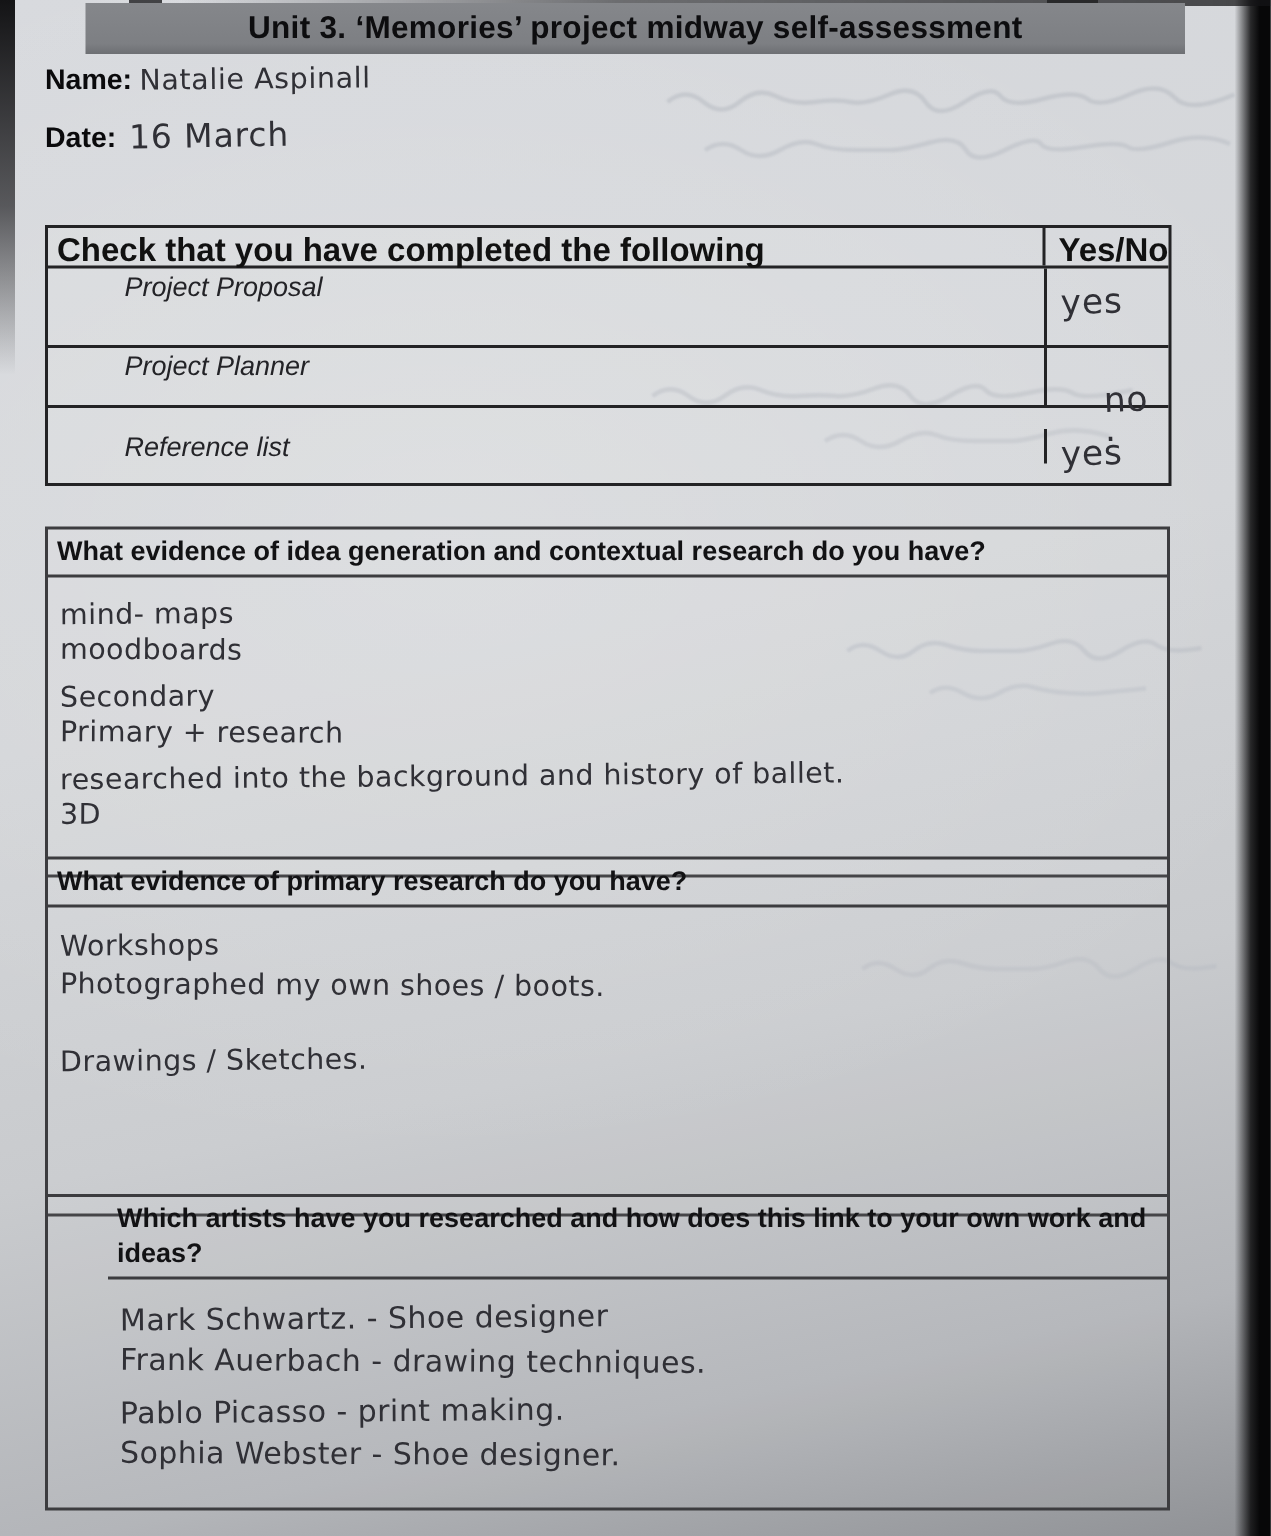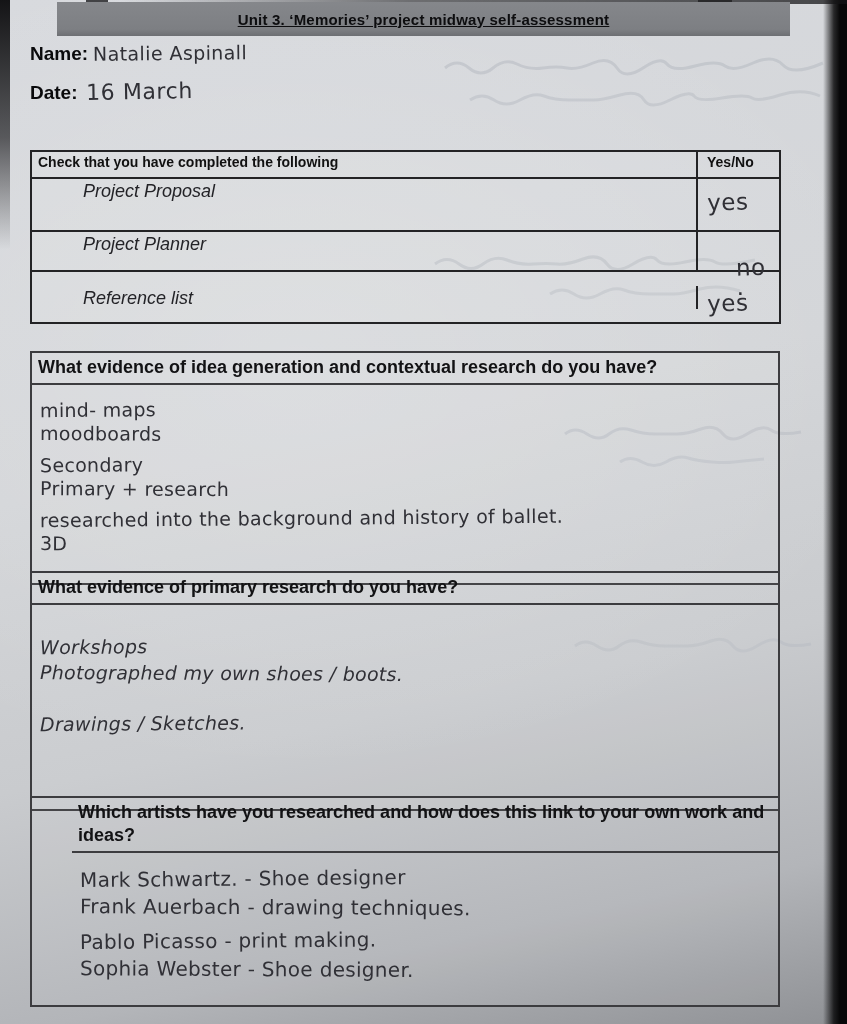--- a/index.html
+++ b/index.html
@@ -31,39 +31,39 @@
   }
   .smudge-a { position:absolute; top:0; left:86px; width:22px; height:7px; background:#1c1c1e; border-radius:0 0 5px 5px; opacity:.8; }
   .smudge-b { position:absolute; top:0; left:698px; width:34px; height:10px; background:#1c1c1e; border-radius:0 0 8px 8px; opacity:.75; }
 
   .title-bar {
     position:absolute; left:57px; top:2px; width:733px; height:34px;
     background: linear-gradient(180deg, #85878b 0%, #7d7f83 80%, #6d6f73 100%);
     display:flex; align-items:center; justify-content:center;
   }
   .title-bar span {
-    font-weight:bold; font-size:15px; color:#0d0d0f; letter-spacing:0.2px;text-decoration:underline;
+    font-weight:bold; font-size:21px; color:#0d0d0f; letter-spacing:0.2px;
   }
 
   .field { position:absolute; left:30px; display:flex; align-items:baseline; }
   .field-label { font-weight:bold; font-size:19px; color:#0a0a0c; }
   .hand { font-family:"DejaVu Sans", sans-serif; color:#303036; }
   .name-val { font-size:19px; margin-left:5px; transform:rotate(-0.6deg); letter-spacing:0.4px; }
   .date-val { font-size:22px; margin-left:8px; transform:rotate(-1deg); letter-spacing:0.6px; }
 
   .checklist {
     position:absolute; left:30px; top:150px; width:751px;
     border:2px solid #232325; background:rgba(255,255,255,0.06);
   }
   .cl-row { display:flex; border-bottom:2px solid #232325; }
   .cl-row:last-child { border-bottom:none; }
   .cl-head { height:27px; }
   .cl-item-col { width:666px; border-right:2px solid #232325; padding:2px 0 0 6px; }
   .cl-ans-col { flex:1; padding:2px 0 0 9px; }
-  .cl-head .cl-item-col, .cl-head .cl-ans-col { font-weight:bold; font-size:14px; color:#111; }
+  .cl-head .cl-item-col, .cl-head .cl-ans-col { font-weight:bold; font-size:22px; color:#111; }
   .cl-body-1 { height:53px; }
   .cl-body-2 { height:40px;gap:29px; }
   .cl-body-3 { height:50px;align-items:center; }
   .cl-item { font-style:italic; font-size:18px; color:#232327; padding-top:3px;margin-left:45px; }
   .cl-answer { font-size:23px; padding-top:8px; transform:rotate(-2deg); letter-spacing:0.5px; }
 
   .qbox {
     position:absolute; left:30px; width:750px;
     border:2px solid #3c3c3f; background:rgba(255,255,255,0.05);
   }
@@ -146,21 +146,21 @@
       <div class="hand hand-line">moodboards</div>
       <div class="hand hand-line">Secondary</div>
       <div class="hand hand-line">Primary + research</div>
       <div class="hand hand-line">researched into the background and history of ballet.</div>
       <div class="hand hand-line">3D</div>
     </div>
   </div>
 
   <div class="qbox" style="top:571px; height:240px;">
     <div class="qheader">What evidence of primary research do you have?</div>
-    <div class="qbody" style="padding-top:24px;font-style:italic;">
+    <div class="qbody" style="padding-top:8px;">
       <div class="hand hand-line" style="line-height:30px;">Workshops</div>
       <div class="hand hand-line" style="line-height:30px;">Photographed my own shoes / boots.</div>
       <div class="hand hand-line gap-above" style="line-height:30px;">Drawings / Sketches.</div>
     </div>
   </div>
 
   <div class="qbox box-artists" style="top:796px; height:211px;padding-left:40px;">
     <div class="qheader">Which artists have you researched and how does this link to your own work and ideas?</div>
     <div class="qbody">
       <div class="hand hand-line">Mark Schwartz. - Shoe designer</div>

